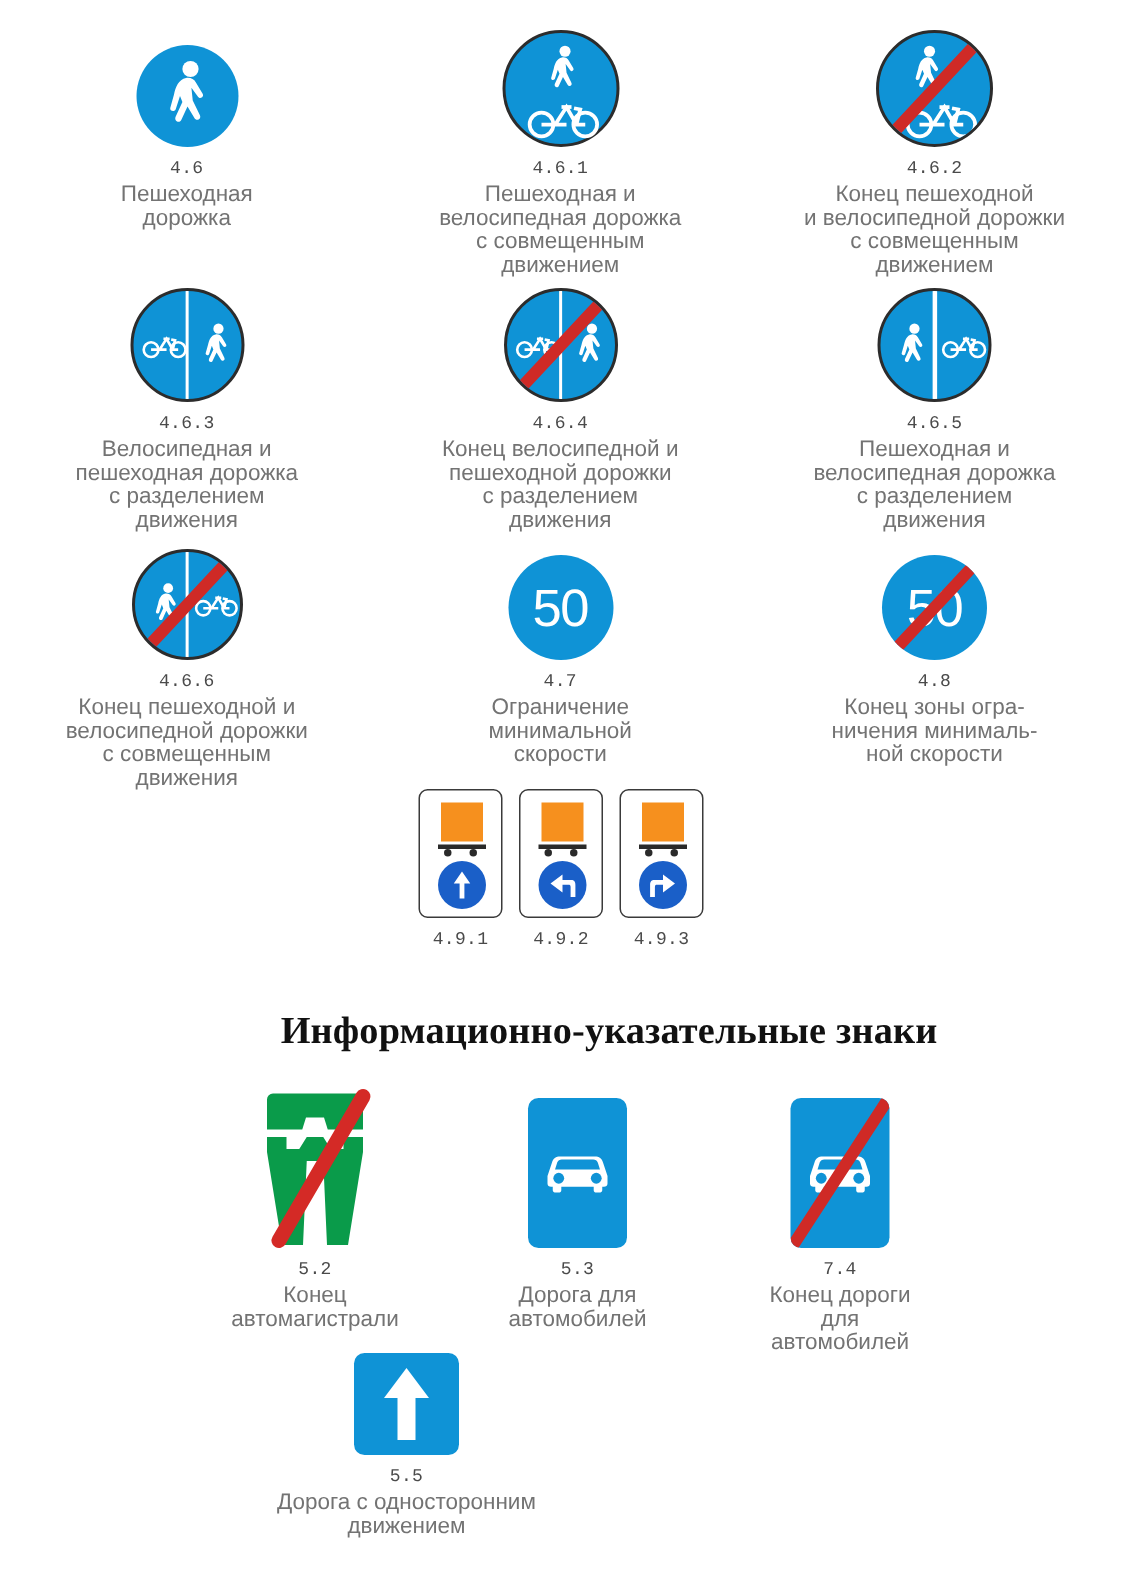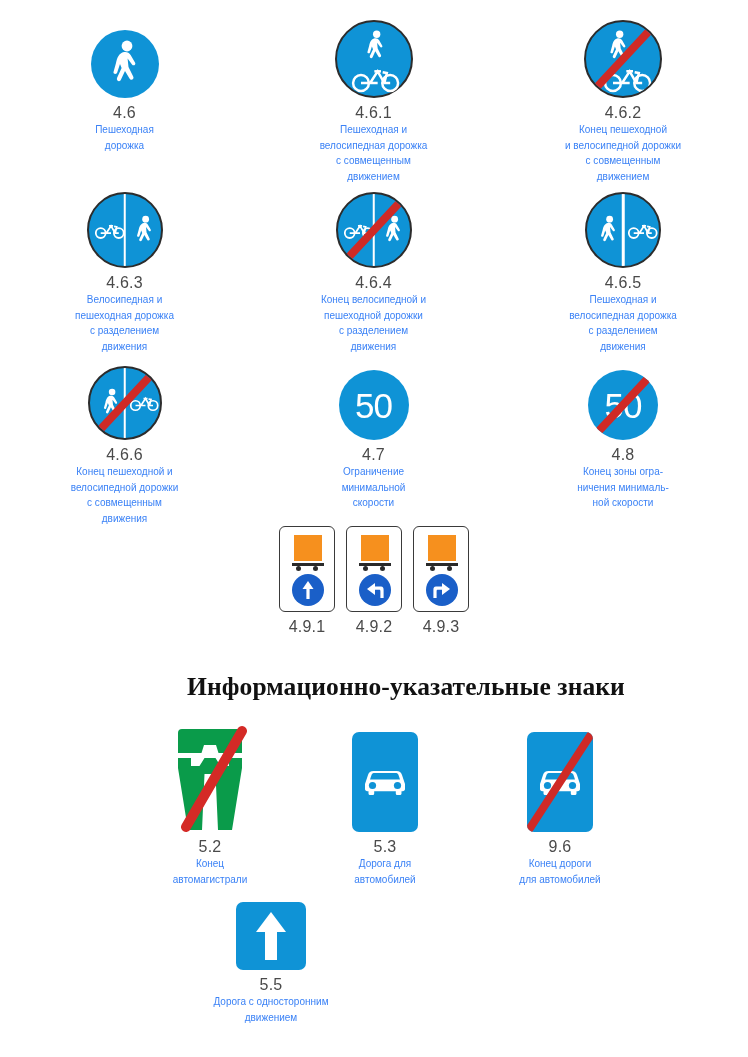--- a/index.html
+++ b/index.html
@@ -13,25 +13,26 @@
   }
   .sheet{position:relative;width:748px;height:1057px;}
 
   
   .row{display:flex;width:748px;box-sizing:border-box;}
   .cell{display:flex;flex-direction:column;align-items:center;}
 
   .signbox{display:flex;align-items:flex-end;justify-content:center;}
 
   .code{
-    font-size:16px;color:#4a4a4a;margin-top:7px;line-height:15px;
+    font-size:12px;color:#4a4a4a;margin-top:7px;line-height:15px;
     letter-spacing:.2px;
+    font-family:Liberation Mono, monospace;
   }
   .caption{
-    font-size:10px;color:#3b82f6;line-height:15.5px;text-align:center;
+    font-size:15px;color:#737373;line-height:15.5px;text-align:center;
     margin-top:2px;white-space:pre-line;
   }
 
   
   .circ{
     position:relative;border-radius:50%;
     background:#0f93d6;
     box-sizing:border-box;
   }
   .circ.ring{border:2px solid #2c2c2c;}
@@ -403,21 +404,21 @@
             <svg width="50" height="32" viewBox="0 0 50 32">
               <path d="M5 18 L8 9 C8.8 6.3 10.5 5 13.5 5 L36.5 5 C39.5 5 41.2 6.3 42 9 L45 18 L45 23 C45 24.4 44 25.2 42.6 25.2 L41.5 25.2 L41.5 27.5 C41.5 28.6 40.6 29 39.5 29 L37.6 29 C36.5 29 35.8 28.6 35.8 27.5 L35.8 25.2 L14.2 25.2 L14.2 27.5 C14.2 28.6 13.5 29 12.4 29 L10.5 29 C9.4 29 8.5 28.6 8.5 27.5 L8.5 25.2 L7.4 25.2 C6 25.2 5 24.4 5 23 Z" fill="#fff"></path>
               <circle cx="12.5" cy="19.5" r="3.6" fill="#0f93d6"></circle>
               <circle cx="37.5" cy="19.5" r="3.6" fill="#0f93d6"></circle>
               <path d="M11.5 9 C12 7.6 13 7 14.6 7 L35.4 7 C37 7 38 7.6 38.5 9 L40 13.6 L10 13.6 Z" fill="#0f93d6"></path>
             </svg>
           </span>
           <span class="slash red" style="width:122px;height:8px;margin-left:-61px;margin-top:-4px;transform:rotate(-57deg);"></span>
         </div>
       </div>
-      <div class="code">9.6</div>
+      <div class="code">7.4</div>
       <div class="caption">Конец дороги
 для автомобилей</div>
     </div>
   </div>
 
   <div style="position:absolute;left:176px;top:898px;width:440px;display:flex;justify-content:flex-start;">
 
     <div class="cell" style="width:190px;">
       <div class="signbox" style="height:72px;">
         <div class="rect" style="width:70px;height:68px;">

